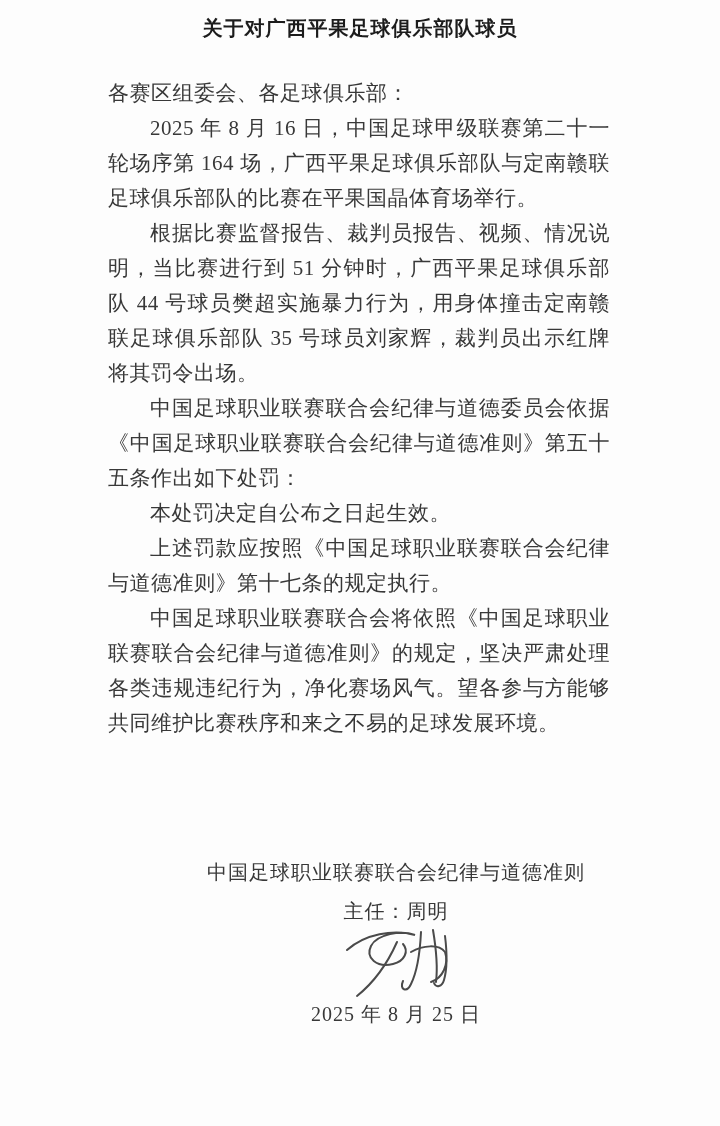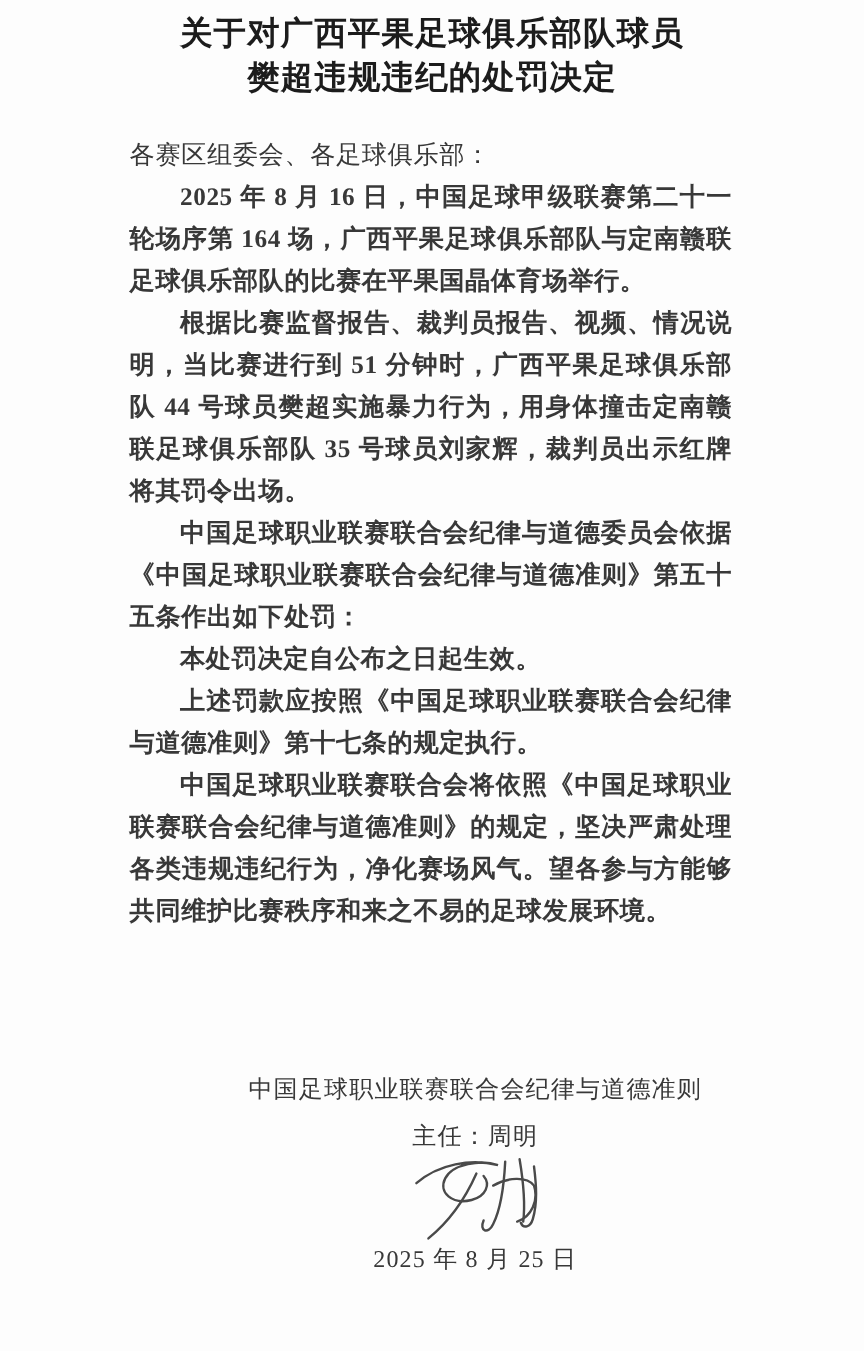--- a/index.html
+++ b/index.html
@@ -14,35 +14,35 @@
     height: 1126px;
     background: #fdfdfd;
     overflow: hidden;
     color: #3a3a3a;
   }
   .doc-title {
     margin-top: 10px;
     text-align: center;
     font-weight: bold;
     color: #1c1c1c;
-    font-size: 27px;
+    font-size: 20px;
     line-height: 36px;
     letter-spacing: 1px;
   }
   .doc-body {
     margin: 30px 110px 0 108px;
     width: 502px;
     font-size: 21px;
     line-height: 35px;
     text-align: justify;
     text-justify: inter-ideograph;
     color: #383838;
     letter-spacing: 0.5px;
   }
-  .doc-body p[data-name="body-paragraph"] { text-indent: 2em; font-weight: bold; }
+  .doc-body p[data-name="body-paragraph"] { text-indent: 2em; }
   .sign-block {
     margin-top: 118px;
     margin-left: 72px;
     text-align: center;
     font-size: 20px;
     color: #383838;
     letter-spacing: 1px;
   }
   .sign-org { line-height: 26px; }
   .sign-signer { margin-top: 13px; line-height: 26px; text-align: center; }
@@ -53,21 +53,20 @@
   }
   .sign-date { margin-top: 1px; line-height: 26px; }
 </style>
 </head>
 <body>
 
 <div class="page" data-name="document-page">
 
   <h1 class="doc-title" data-name="document-title">
     <span data-name="title-line-1">关于对广西平果足球俱乐部队球员</span><br>
-    <span data-name="title-line-2">樊超违规违纪的处罚决定</span>
   </h1>
 
   <div class="doc-body" data-name="document-body">
     <p data-name="salutation">各赛区组委会、各足球俱乐部：</p>
     <p data-name="body-paragraph">2025 年 8 月 16 日，中国足球甲级联赛第二十一轮场序第 164 场，广西平果足球俱乐部队与定南赣联足球俱乐部队的比赛在平果国晶体育场举行。</p>
     <p data-name="body-paragraph">根据比赛监督报告、裁判员报告、视频、情况说明，当比赛进行到 51 分钟时，广西平果足球俱乐部队 44 号球员樊超实施暴力行为，用身体撞击定南赣联足球俱乐部队 35 号球员刘家辉，裁判员出示红牌将其罚令出场。</p>
     <p data-name="body-paragraph">中国足球职业联赛联合会纪律与道德委员会依据《中国足球职业联赛联合会纪律与道德准则》第五十五条作出如下处罚：</p>
     <p data-name="body-paragraph">本处罚决定自公布之日起生效。</p>
     <p data-name="body-paragraph">上述罚款应按照《中国足球职业联赛联合会纪律与道德准则》第十七条的规定执行。</p>
     <p data-name="body-paragraph">中国足球职业联赛联合会将依照《中国足球职业联赛联合会纪律与道德准则》的规定，坚决严肃处理各类违规违纪行为，净化赛场风气。望各参与方能够共同维护比赛秩序和来之不易的足球发展环境。</p>

